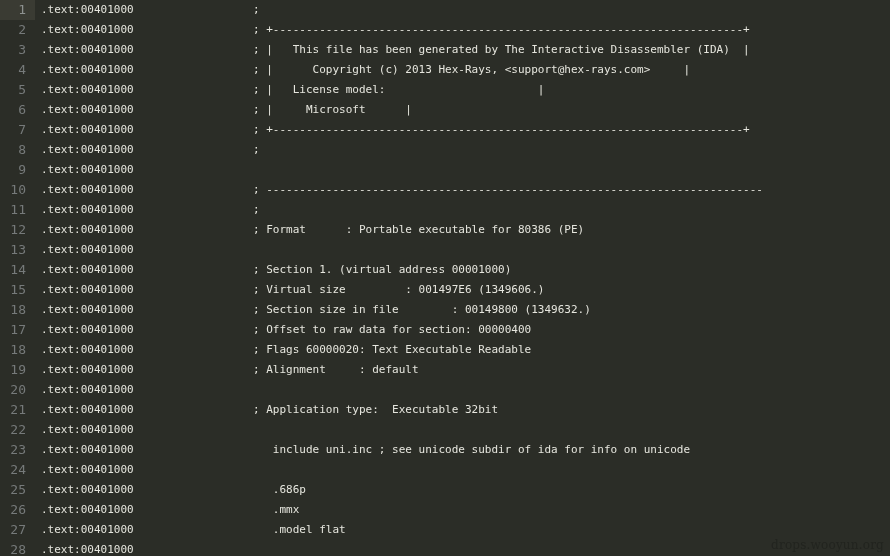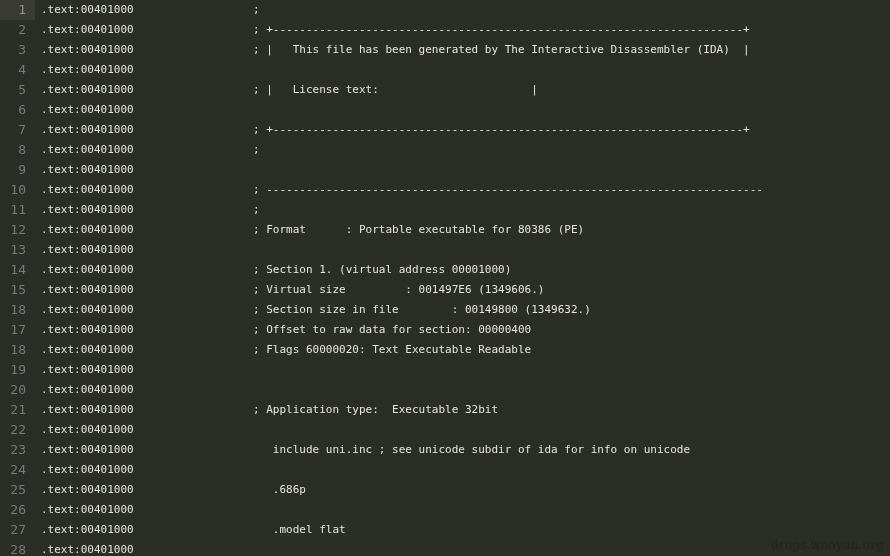--- a/index.html
+++ b/index.html
@@ -127,42 +127,42 @@
       <div class="gutter-row">25</div>
       <div class="gutter-row">26</div>
       <div class="gutter-row">27</div>
       <div class="gutter-row">28</div>
     </div>
 
   <div id="code">
       <div class="code-row"><span class="seg-addr">.text:00401000</span><span class="seg-text">;</span></div>
       <div class="code-row"><span class="seg-addr">.text:00401000</span><span class="seg-text">; +-----------------------------------------------------------------------+</span></div>
       <div class="code-row"><span class="seg-addr">.text:00401000</span><span class="seg-text">; |   This file has been generated by The Interactive Disassembler (IDA)  |</span></div>
-      <div class="code-row"><span class="seg-addr">.text:00401000</span></div>
-      <div class="code-row"><span class="seg-addr">.text:00401000</span><span class="seg-text">; |   License text:                       |</span></div>
-      <div class="code-row"><span class="seg-addr">.text:00401000</span></div>
+      <div class="code-row"><span class="seg-addr">.text:00401000</span><span class="seg-text">; |      Copyright (c) 2013 Hex-Rays, &lt;support@hex-rays.com&gt;     |</span></div>
+      <div class="code-row"><span class="seg-addr">.text:00401000</span><span class="seg-text">; |   License model:                       |</span></div>
+      <div class="code-row"><span class="seg-addr">.text:00401000</span><span class="seg-text">; |     Microsoft      |</span></div>
       <div class="code-row"><span class="seg-addr">.text:00401000</span><span class="seg-text">; +-----------------------------------------------------------------------+</span></div>
       <div class="code-row"><span class="seg-addr">.text:00401000</span><span class="seg-text">;</span></div>
       <div class="code-row"><span class="seg-addr">.text:00401000</span><span class="seg-text"></span></div>
       <div class="code-row"><span class="seg-addr">.text:00401000</span><span class="seg-text">; ---------------------------------------------------------------------------</span></div>
       <div class="code-row"><span class="seg-addr">.text:00401000</span><span class="seg-text">;</span></div>
       <div class="code-row"><span class="seg-addr">.text:00401000</span><span class="seg-text">; Format      : Portable executable for 80386 (PE)</span></div>
       <div class="code-row"><span class="seg-addr">.text:00401000</span></div>
       <div class="code-row"><span class="seg-addr">.text:00401000</span><span class="seg-text">; Section 1. (virtual address 00001000)</span></div>
       <div class="code-row"><span class="seg-addr">.text:00401000</span><span class="seg-text">; Virtual size         : 001497E6 (1349606.)</span></div>
       <div class="code-row"><span class="seg-addr">.text:00401000</span><span class="seg-text">; Section size in file        : 00149800 (1349632.)</span></div>
       <div class="code-row"><span class="seg-addr">.text:00401000</span><span class="seg-text">; Offset to raw data for section: 00000400</span></div>
       <div class="code-row"><span class="seg-addr">.text:00401000</span><span class="seg-text">; Flags 60000020: Text Executable Readable</span></div>
-      <div class="code-row"><span class="seg-addr">.text:00401000</span></div>
+      <div class="code-row"><span class="seg-addr">.text:00401000</span><span class="seg-text">; Alignment     : default</span></div>
       <div class="code-row"><span class="seg-addr">.text:00401000</span></div>
       <div class="code-row"><span class="seg-addr">.text:00401000</span><span class="seg-text">; Application type:  Executable 32bit</span></div>
       <div class="code-row"><span class="seg-addr">.text:00401000</span><span class="seg-text"></span></div>
       <div class="code-row"><span class="seg-addr">.text:00401000</span><span class="seg-text">   include uni.inc ; see unicode subdir of ida for info on unicode</span></div>
       <div class="code-row"><span class="seg-addr">.text:00401000</span><span class="seg-text"></span></div>
       <div class="code-row"><span class="seg-addr">.text:00401000</span><span class="seg-text">   .686p</span></div>
-      <div class="code-row"><span class="seg-addr">.text:00401000</span></div>
+      <div class="code-row"><span class="seg-addr">.text:00401000</span><span class="seg-text">   .mmx</span></div>
       <div class="code-row"><span class="seg-addr">.text:00401000</span><span class="seg-text">   .model flat</span></div>
       <div class="code-row"><span class="seg-addr">.text:00401000</span><span class="seg-text"></span></div>
     </div>
 
   <div id="watermark">drops.wooyun.org</div>
 
 </div>
 
 </body></html>

